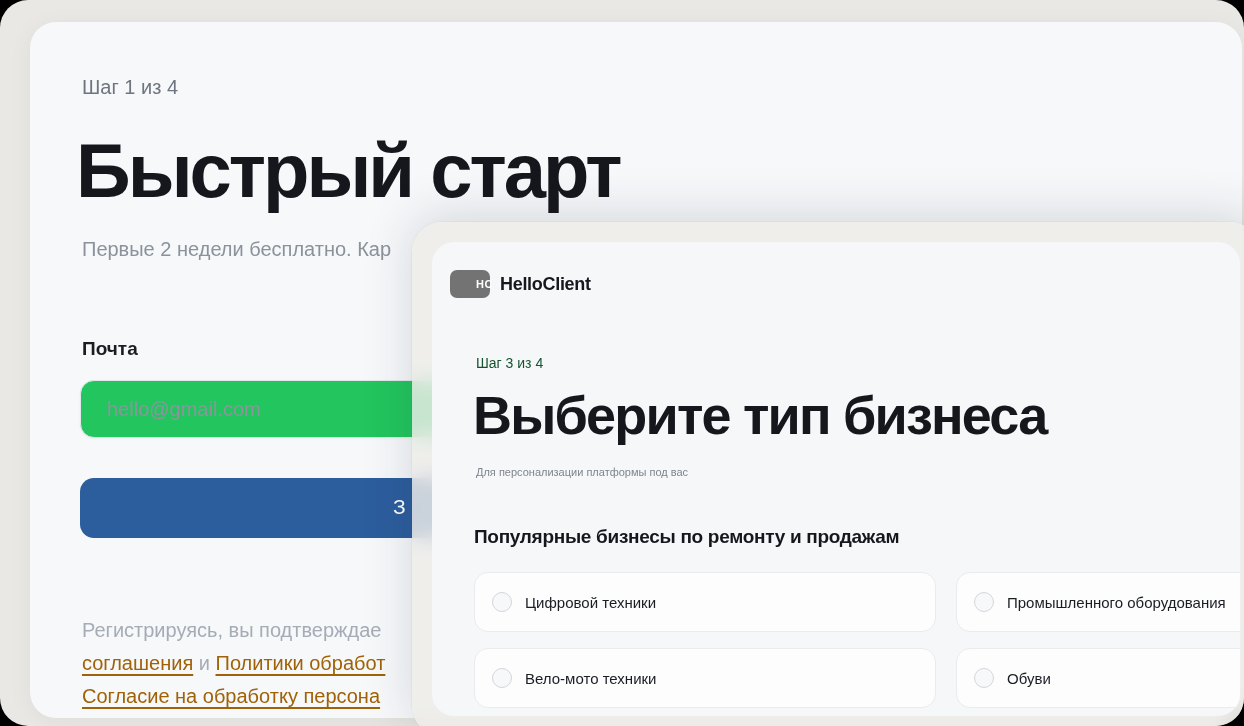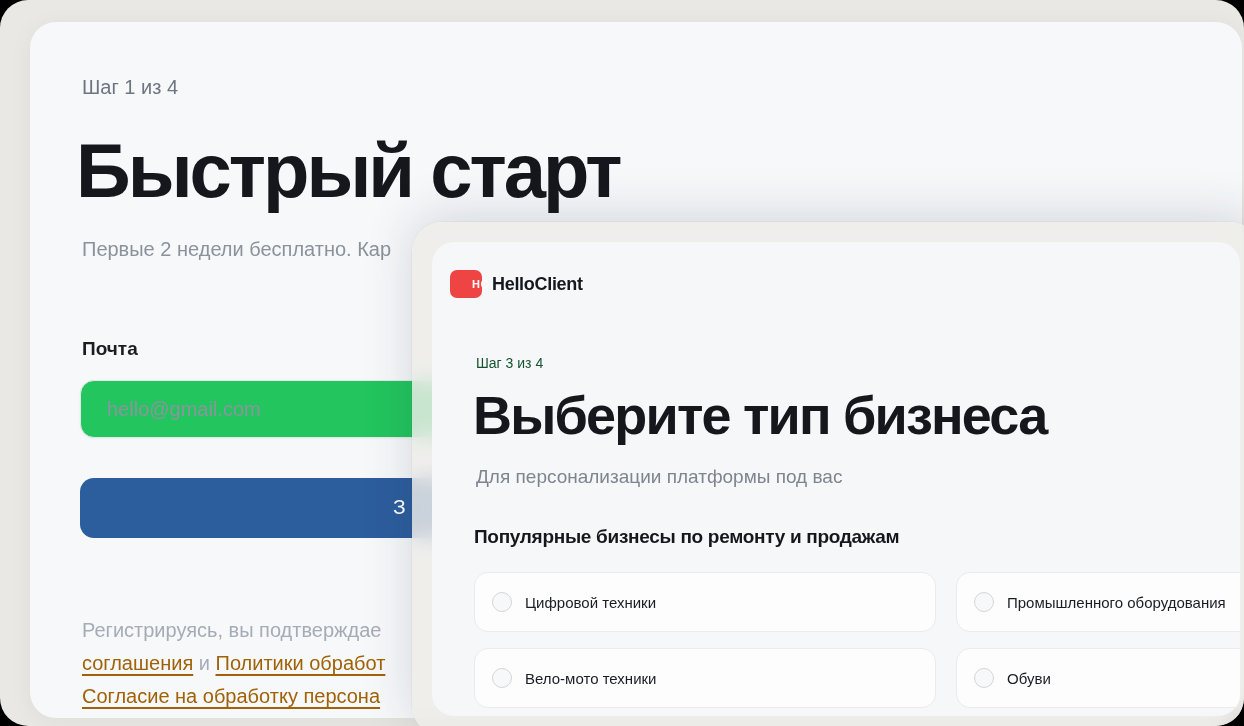--- a/index.html
+++ b/index.html
@@ -50,30 +50,30 @@
     -webkit-backdrop-filter:blur(10px); backdrop-filter:blur(10px);
     border-radius:30px;
     box-shadow:0 -6px 50px rgba(40,45,55,.16), 0 0 0 1px rgba(0,0,0,.03);
   }
   .front-card {
     position:absolute; left:20px; top:20px; width:808px; height:474px;
     background:#f5f7f9; border-radius:22px; overflow:hidden;
   }
   .brand { position:absolute; left:18px; top:28px; display:flex; align-items:center; }
   .brand-badge {
-    width:32px; height:28px; background:#ef4444; border-radius:7px;
+    width:40px; height:28px; background:#737373; border-radius:7px;
     display:flex; align-items:center; justify-content:center;
     color:#fff; font-size:11px; font-weight:800; letter-spacing:.5px;padding-left:29px;
   }
   .brand-name { margin-left:10px; font-size:18px; font-weight:800; letter-spacing:-.3px; color:#15181d;text-align:center; }
 
   .s3-step    { position:absolute; left:44px; top:113px; font-size:14px; color:#14532d; }
   .s3-title   { position:absolute; left:41px; top:142px; font-size:54px; font-weight:800;
                 letter-spacing:-1.8px; color:#15171c; white-space:nowrap; }
-  .s3-sub     { position:absolute; left:44px; top:224px; font-size:19px; color:#7e858f; }
+  .s3-sub     { position:absolute; left:44px; top:224px; font-size:11px; color:#7e858f; }
   .s3-section { position:absolute; left:42px; top:284px; font-size:19px; font-weight:800;
                 letter-spacing:-.3px; color:#15171c; white-space:nowrap; }
 
   .options {
     position:absolute; left:42px; top:330px;
     display:grid; grid-template-columns:462px 462px; column-gap:20px; row-gap:16px;
   }
   .option {
     height:60px; background:#fdfdfe; border:1px solid #e9ebef; border-radius:14px;
     display:flex; align-items:center; padding-left:17px; cursor:pointer;

